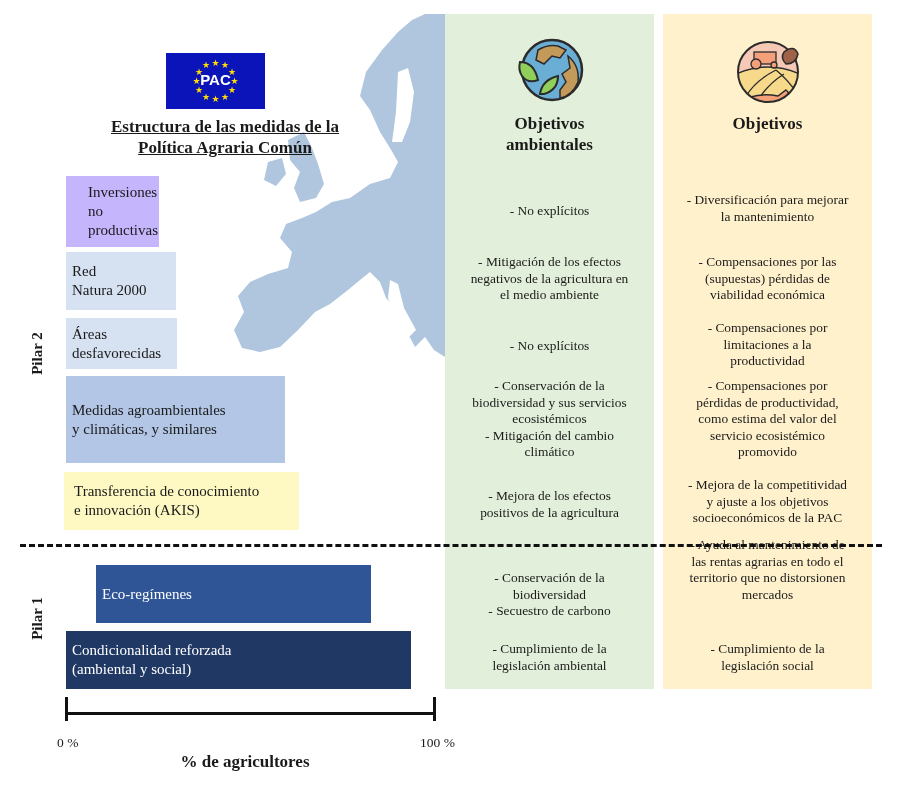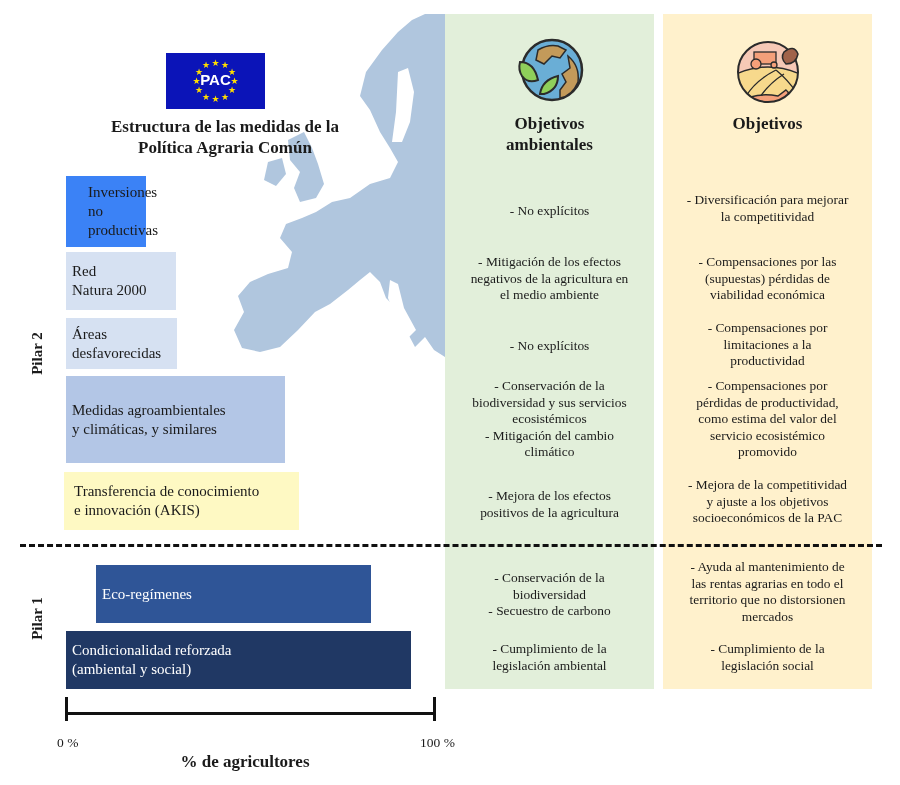--- a/index.html
+++ b/index.html
@@ -14,21 +14,21 @@
   #col-soc { left:663px; width:209px; background:#fff1cc; }
   .col-title { position:absolute; top:99px; left:0; width:100%; text-align:center;
                font-weight:bold; font-size:17px; line-height:21px; }
   .col-icon { position:absolute; top:20px; left:50%; transform:translateX(-50%); width:72px; height:72px; }
   .cell { position:absolute; left:4px; right:4px; text-align:center; font-size:13.4px; line-height:16.5px; }
   
   #flag { position:absolute; left:166px; top:53px; width:99px; height:56px; background:#0b14b8; }
   #flag-text { position:absolute; left:0; right:0; top:18px; text-align:center; color:#fff;
                font-family:"Liberation Sans","DejaVu Sans",sans-serif; font-weight:bold; font-size:15px; line-height:18px; }
   #main-title { position:absolute; left:60px; top:116px; width:330px; text-align:center; font-weight:bold;
-                font-size:17px; line-height:21px; }
+                font-size:17px; line-height:21px;text-decoration:underline; }
   
   .bar { position:absolute; left:66px; box-sizing:border-box; padding-left:6px; font-size:15px; line-height:19px;
          display:flex; align-items:center; }
   .bar span { display:block; white-space:pre-line; }
   .pillar-label { position:absolute; font-weight:bold; font-size:15px; transform:rotate(-90deg); transform-origin:center; white-space:nowrap; }
   #divider { position:absolute; left:20px; top:544px; width:862px; height:0; border-top:3px dashed #111; }
   
   #axis-line { position:absolute; left:66px; top:712px; width:369px; height:3px; background:#111; }
   .tick { position:absolute; top:697px; width:3px; height:24px; background:#111; }
   .tick-label { position:absolute; top:735px; font-size:13.5px; }
@@ -120,47 +120,47 @@
       <circle cx="24" cy="28" r="5" fill="#f4a07a" stroke="#2b2b2b" stroke-width="1.3"></circle>
       <circle cx="42" cy="29" r="3" fill="#f4a07a" stroke="#2b2b2b" stroke-width="1.3"></circle>
     </g>
     <circle cx="36" cy="36" r="30" fill="none" stroke="#2b2b2b" stroke-width="2"></circle>
     <path d="M52 16 Q62 8 66 18 Q64 28 54 28 Q48 22 52 16 Z" fill="#a0634a" stroke="#2b2b2b" stroke-width="1.5"></path>
   </svg>
   <div class="col-title">
     <div>Objetivos</div>
   </div>
   <div class="cell" style="top:178px; white-space:pre-line">- Diversificación para mejorar
-la competitividad</div>
+la mantenimiento</div>
   <div class="cell" style="top:240px; white-space:pre-line">- Compensaciones por las
 (supuestas) pérdidas de
 viabilidad económica</div>
   <div class="cell" style="top:306px; white-space:pre-line">- Compensaciones por
 limitaciones a la
 productividad</div>
   <div class="cell" style="top:364px; white-space:pre-line">- Compensaciones por
 pérdidas de productividad,
 como estima del valor del
 servicio ecosistémico
 promovido</div>
   <div class="cell" style="top:463px; white-space:pre-line">- Mejora de la competitividad
 y ajuste a los objetivos
 socioeconómicos de la PAC</div>
-  <div class="cell" style="top:545px; white-space:pre-line">- Ayuda al mantenimiento de
+  <div class="cell" style="top:523px; white-space:pre-line">- Ayuda al mantenimiento de
 las rentas agrarias en todo el
 territorio que no distorsionen
 mercados</div>
   <div class="cell" style="top:627px; white-space:pre-line">- Cumplimiento de la
 legislación social</div>
 </div>
 
 <div class="pillar-label" style="left:12px; top:345px; width:50px; text-align:center;">Pilar 2</div>
 <div class="pillar-label" style="left:12px; top:610px; width:50px; text-align:center;">Pilar 1</div>
 
-<div class="bar" style="top:176px; height:71px; width:80px; background:#3b82f6;padding-left:22px;">
+<div class="bar" style="top:176px; height:71px; width:93px; background:#c4b5fd;padding-left:22px;">
   <span>Inversiones
 no
 productivas</span>
 </div>
 <div class="bar" style="top:252px; height:58px; width:110px; background:#d6e1f2;">
   <span>Red
 Natura 2000</span>
 </div>
 <div class="bar" style="top:318px; height:51px; width:111px; background:#d6e1f2;">
   <span>Áreas

